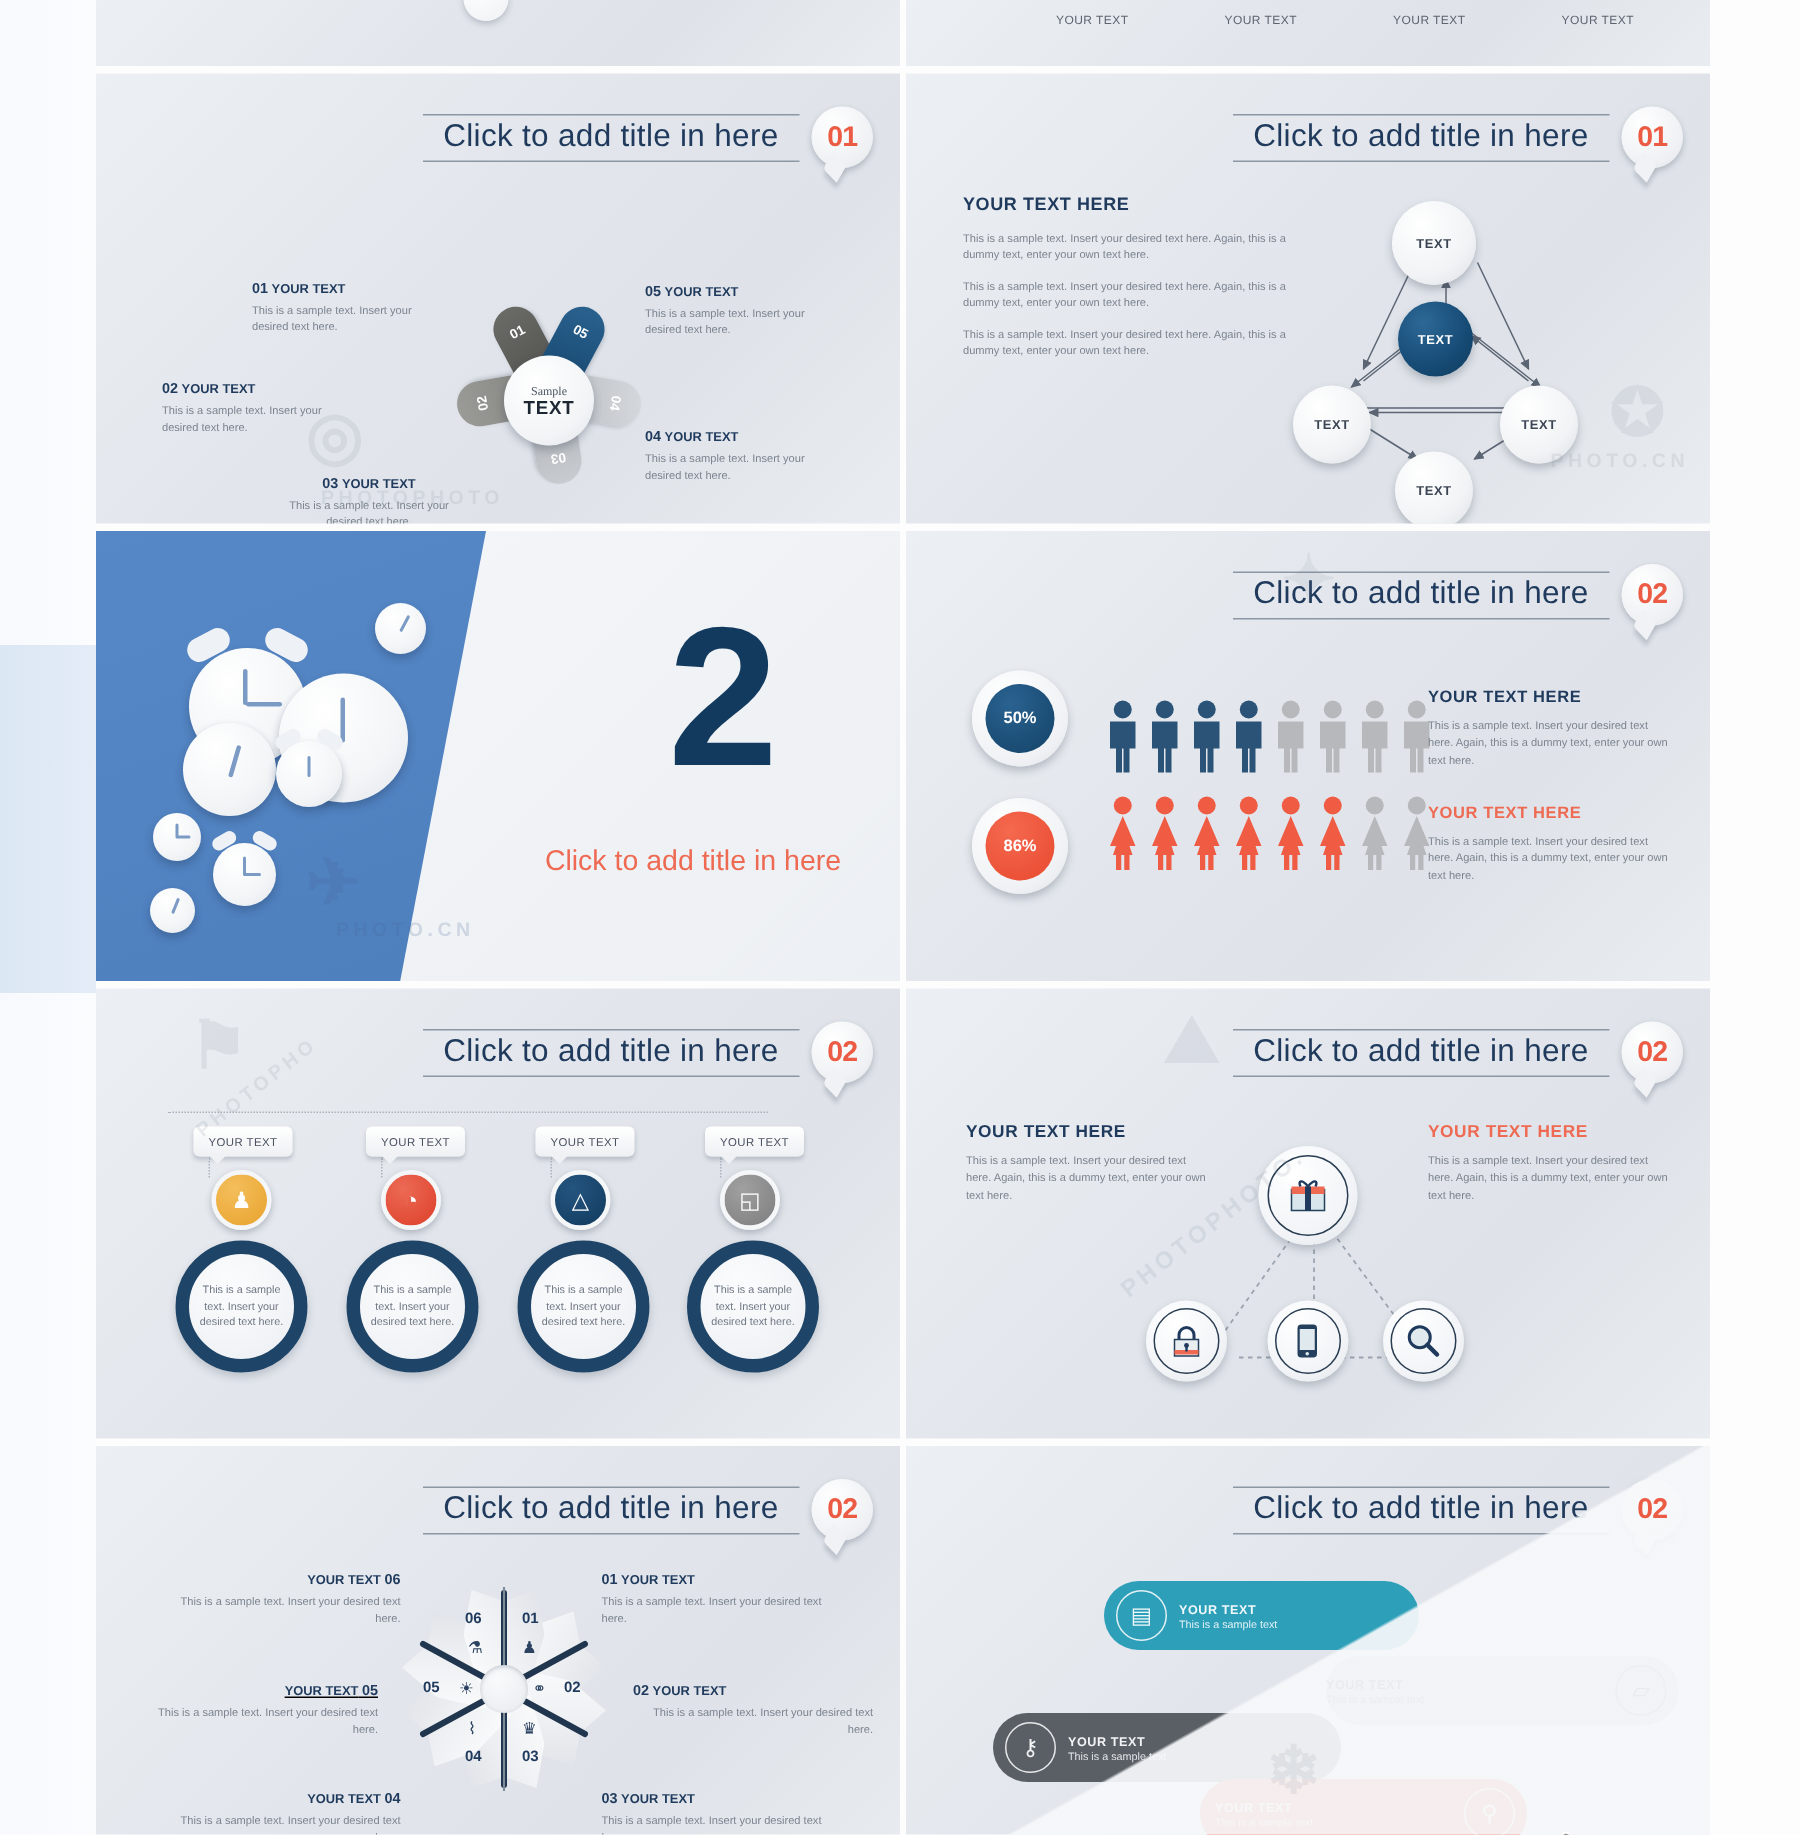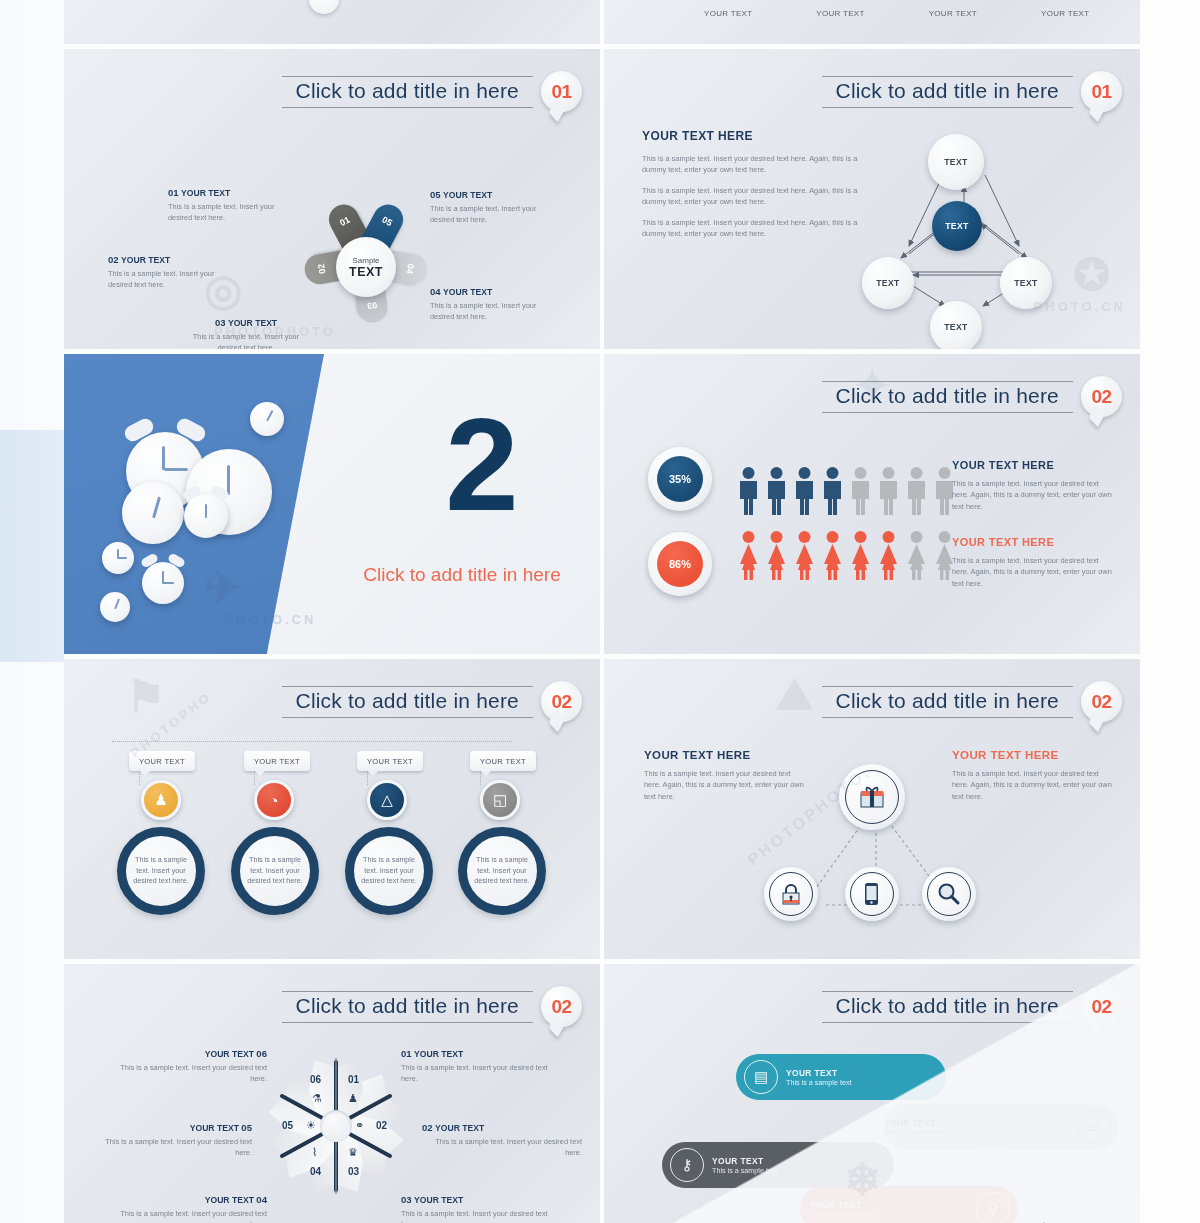--- a/index.html
+++ b/index.html
@@ -89,21 +89,21 @@
     position: absolute; left: 0; right: 0; top: 12px;
     color: #fff; font-size: 9px; text-align: center;
   }
   .hub {
     position: absolute; left: 40px; top: 58px; width: 60px; height: 60px;
     border-radius: 50%;
     background: radial-gradient(circle at 36% 30%,#ffffff,#f2f4f6 65%,#e0e4e9);
     box-shadow: 0 3px 6px rgba(50,60,80,.30);
     display: flex; flex-direction: column; align-items: center; justify-content: center;
   }
-  .hub .s1 { font-size: 8px; color: #4b5563; }
+  .hub .s1 { font-size: 8px; color: #4b5563; font-family: Liberation Serif, serif; }
   .hub .s2 { font-size: 12.5px; font-weight: bold; color: #1d2733; letter-spacing: .5px; }
   .lbl { position: absolute; width: 120px; }
   .lbl .t { font-size: 8.6px; margin-bottom: 3px; }
   .lbl .t .n { font-size: 9.6px; }
 
   
   .node {
     position: absolute; border-radius: 50%;
     background: radial-gradient(circle at 34% 28%,#ffffff,#f1f3f5 62%,#dcdfe4);
     box-shadow: 0 3px 6px rgba(50,60,80,.28);
@@ -460,21 +460,21 @@
       <div class="title-wrap">
         <div class="title-box">
           <div class="title-text">Click to add title in here</div>
         </div>
         <div class="bubble">
           <span>02</span>
         </div>
       </div>
 
       <div class="pct-bubble" style="left:44px;top:93px;width:64px;height:64px;">
-        <div class="pct-inner" style="background:radial-gradient(circle at 36% 28%,#2a6290,#134368);">35%</div>
+        <div class="pct-inner" style="background:radial-gradient(circle at 36% 28%,#2a6290,#134368);">50%</div>
       </div>
       <div class="people-row" style="left:132px;top:112px;">
         <svg width="25" height="50" viewBox="0 0 25 50">
             <circle cx="12.5" cy="7" r="6" fill="#2b5377"></circle>
             <path d="M4 15 h17 v18 h-4 v16 h-4 v-16 h-1 v16 h-4 v-16 h-4 z" fill="#2b5377"></path>
           </svg>
         <svg width="25" height="50" viewBox="0 0 25 50">
             <circle cx="12.5" cy="7" r="6" fill="#2b5377"></circle>
             <path d="M4 15 h17 v18 h-4 v16 h-4 v-16 h-1 v16 h-4 v-16 h-4 z" fill="#2b5377"></path>
           </svg>
@@ -753,21 +753,21 @@
       </div>
 
       <div style="position:absolute;left:48px;top:84px;width:155px;text-align:right;">
         <div style="font-size:8.6px;margin-bottom:3px;">
           <span class="h-navy">YOUR TEXT</span>
           <span class="num-navy" style="font-size:9.6px;">06</span>
         </div>
         <div class="body-txt">This is a sample text. Insert your desired text here.</div>
       </div>
       <div style="position:absolute;left:28px;top:158px;width:160px;text-align:right;">
-        <div style="font-size:8.6px;margin-bottom:3px;">
+        <div style="font-size:8.6px;margin-bottom:3px;text-decoration:underline;">
           <span class="h-navy">YOUR TEXT</span>
           <span class="num-navy" style="font-size:9.6px;">05</span>
         </div>
         <div class="body-txt">This is a sample text. Insert your desired text here.</div>
       </div>
       <div style="position:absolute;left:48px;top:230px;width:155px;text-align:right;">
         <div style="font-size:8.6px;margin-bottom:3px;">
           <span class="h-navy">YOUR TEXT</span>
           <span class="num-navy" style="font-size:9.6px;">04</span>
         </div>

